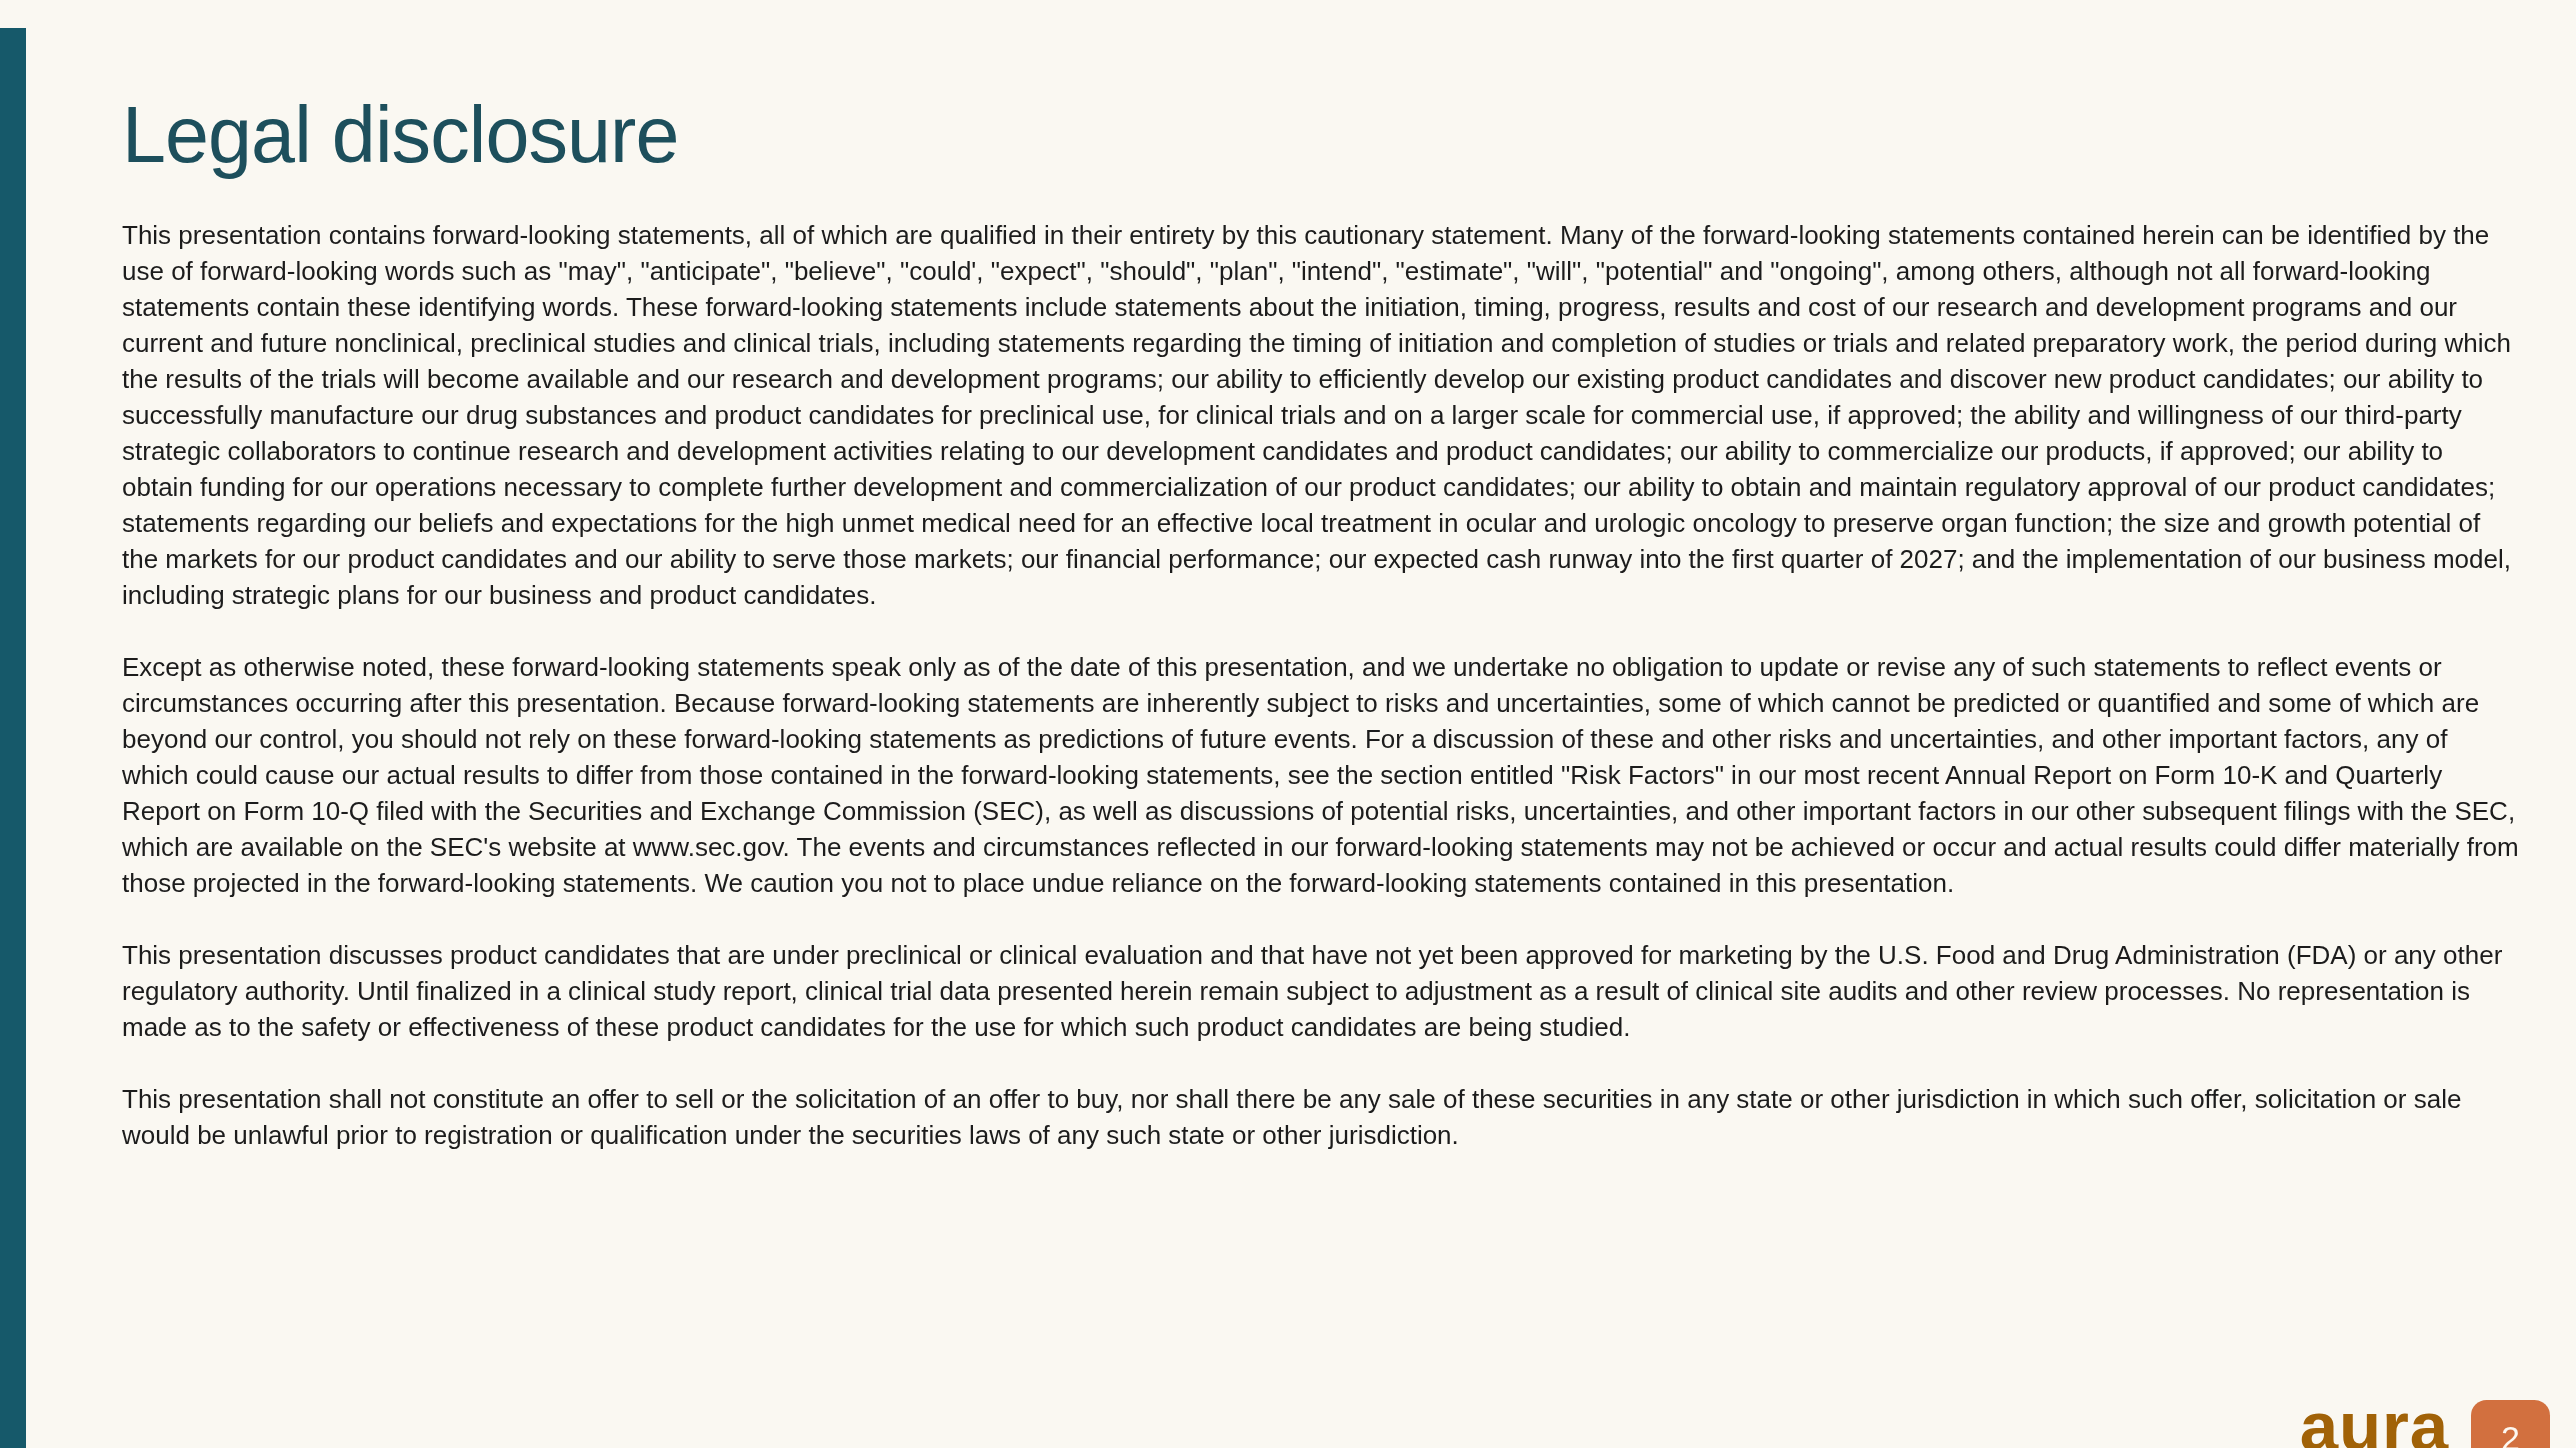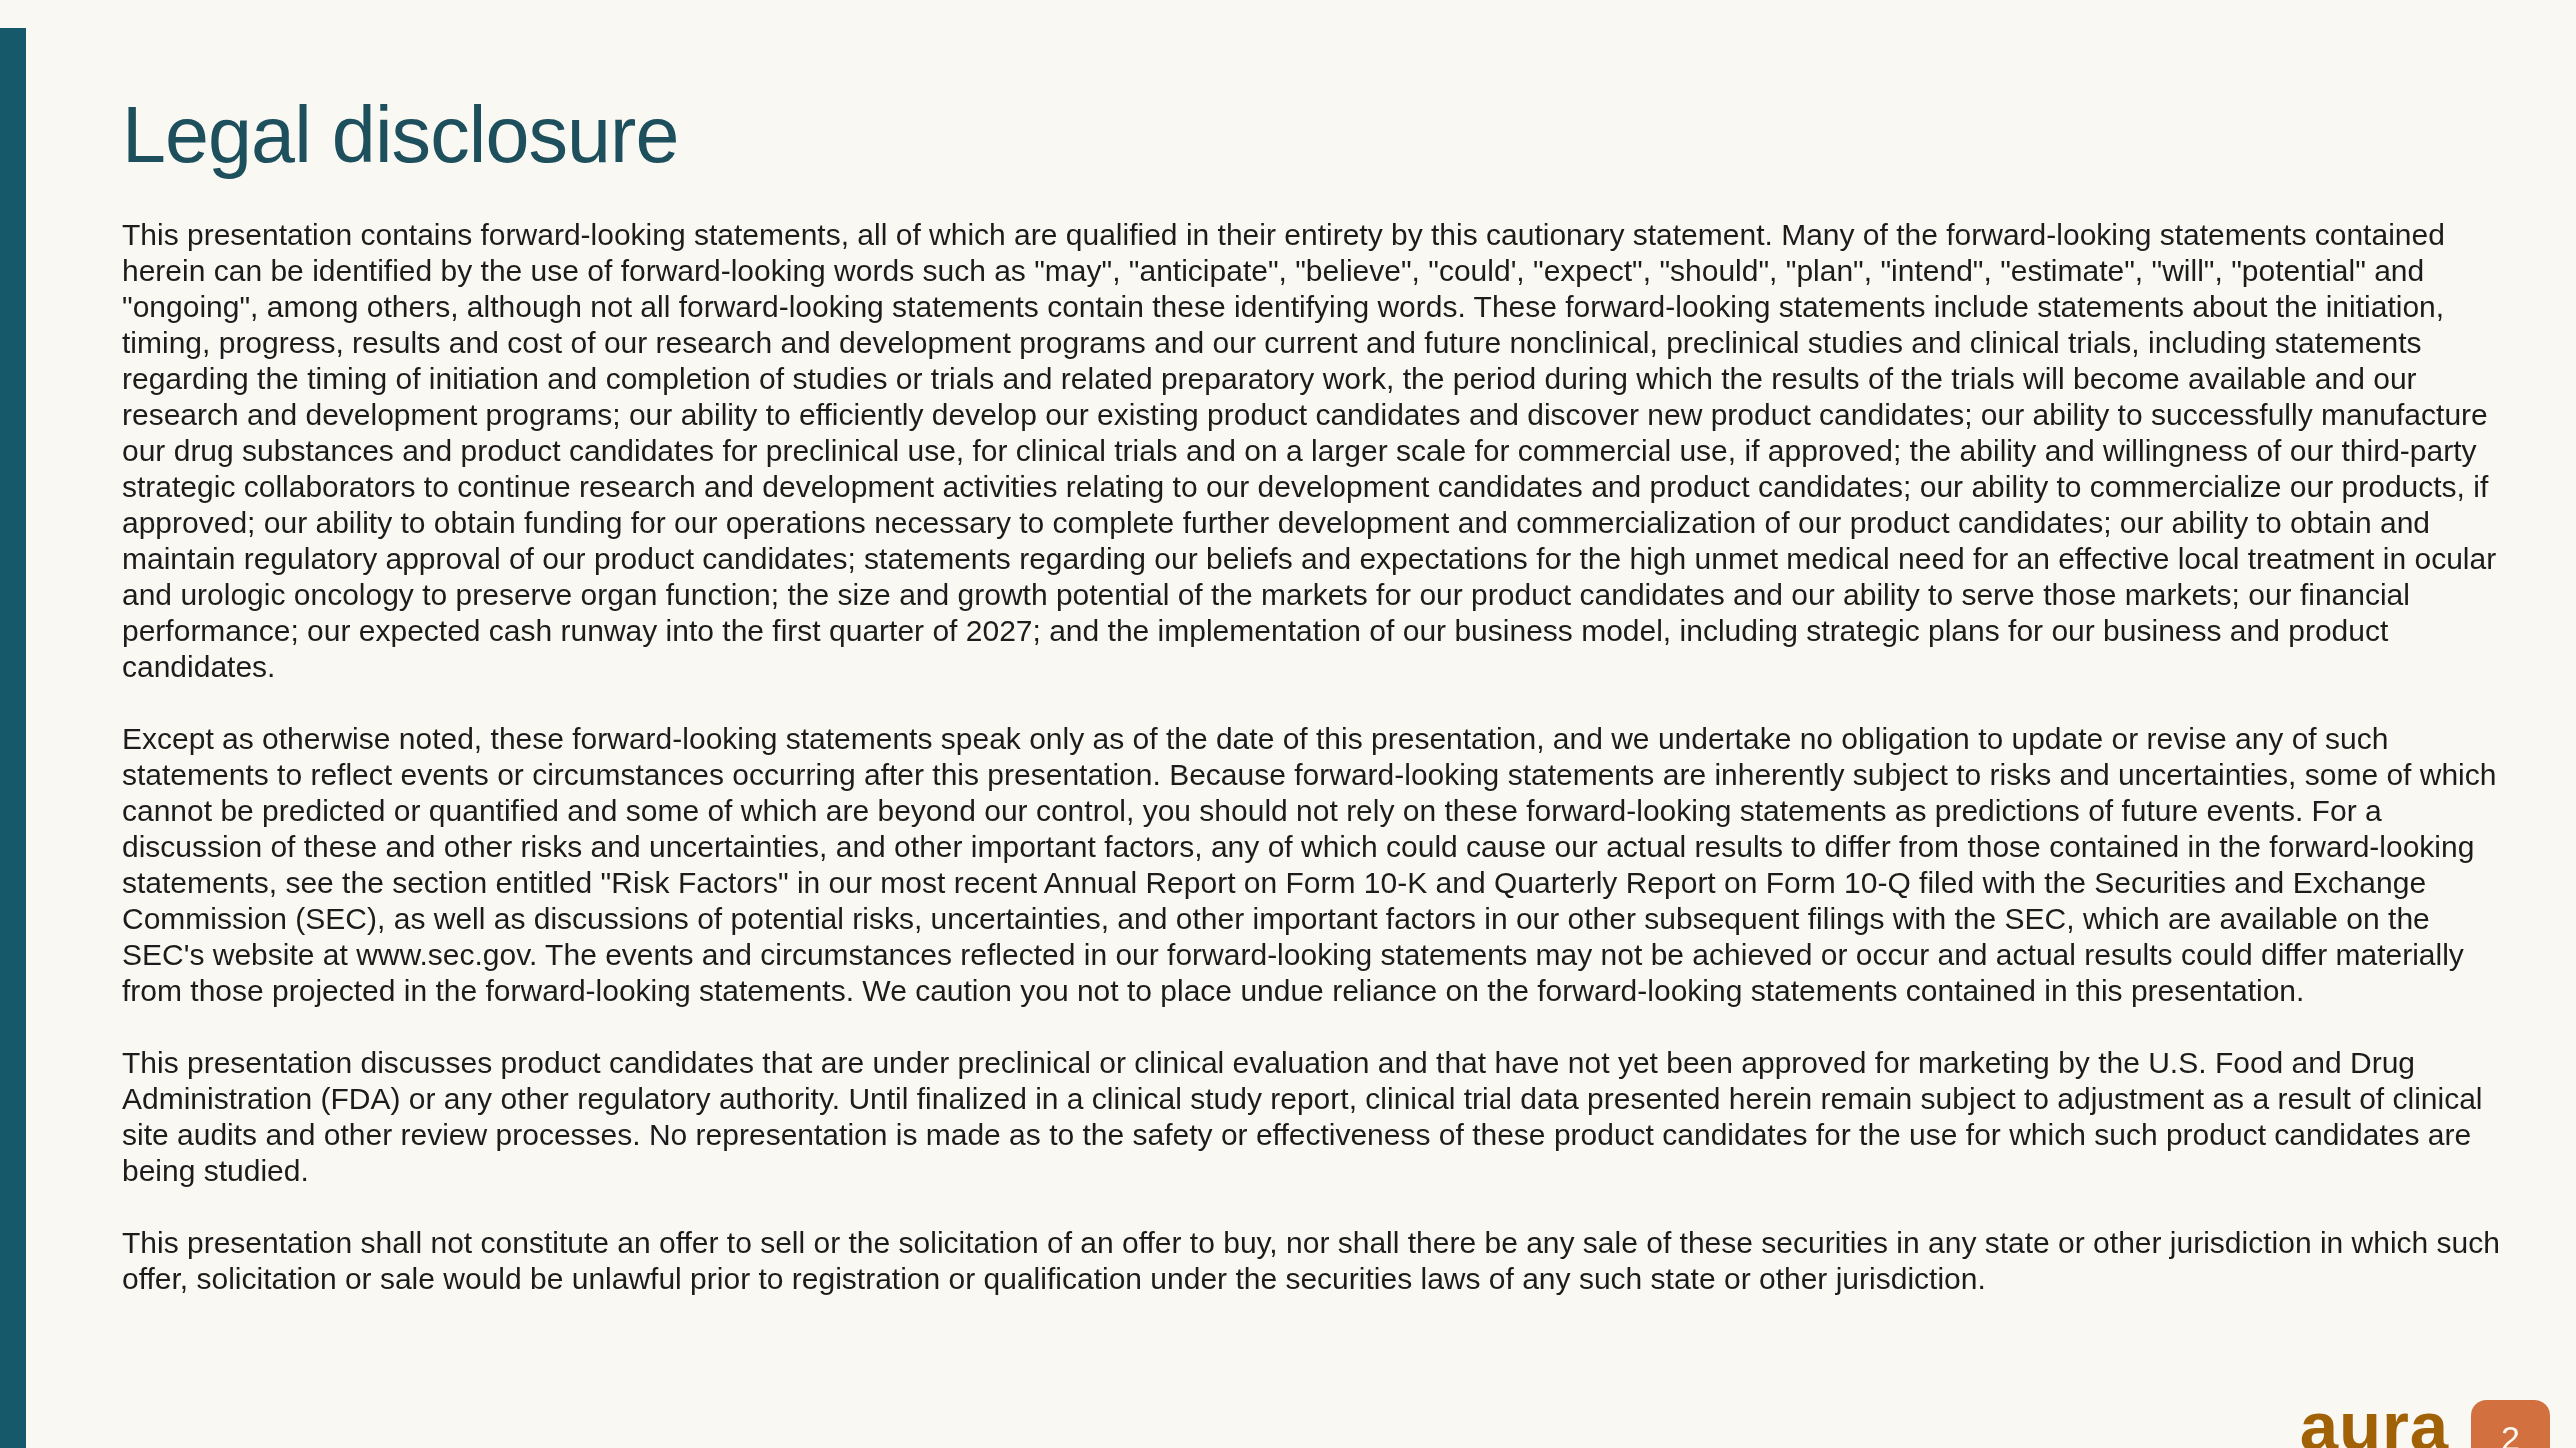--- a/index.html
+++ b/index.html
@@ -38,21 +38,21 @@
   h1.title {
     margin: 67px 0 0 0;
     font-size: 79px;
     line-height: 1.0;
     font-weight: 400;
     letter-spacing: -0.9px;
     color: #1d4f5c;
   }
   .body-text p {
     margin: 36px 0 0 0;
-    font-size: 30px;
+    font-size: 26px;
     line-height: 36px;
     font-weight: 400;
     color: #1c1c1c;
     text-align: left;
   }
   .body-text p:first-child {
     margin-top: 43px;
   }
   .footer-logo {
     position: absolute;

